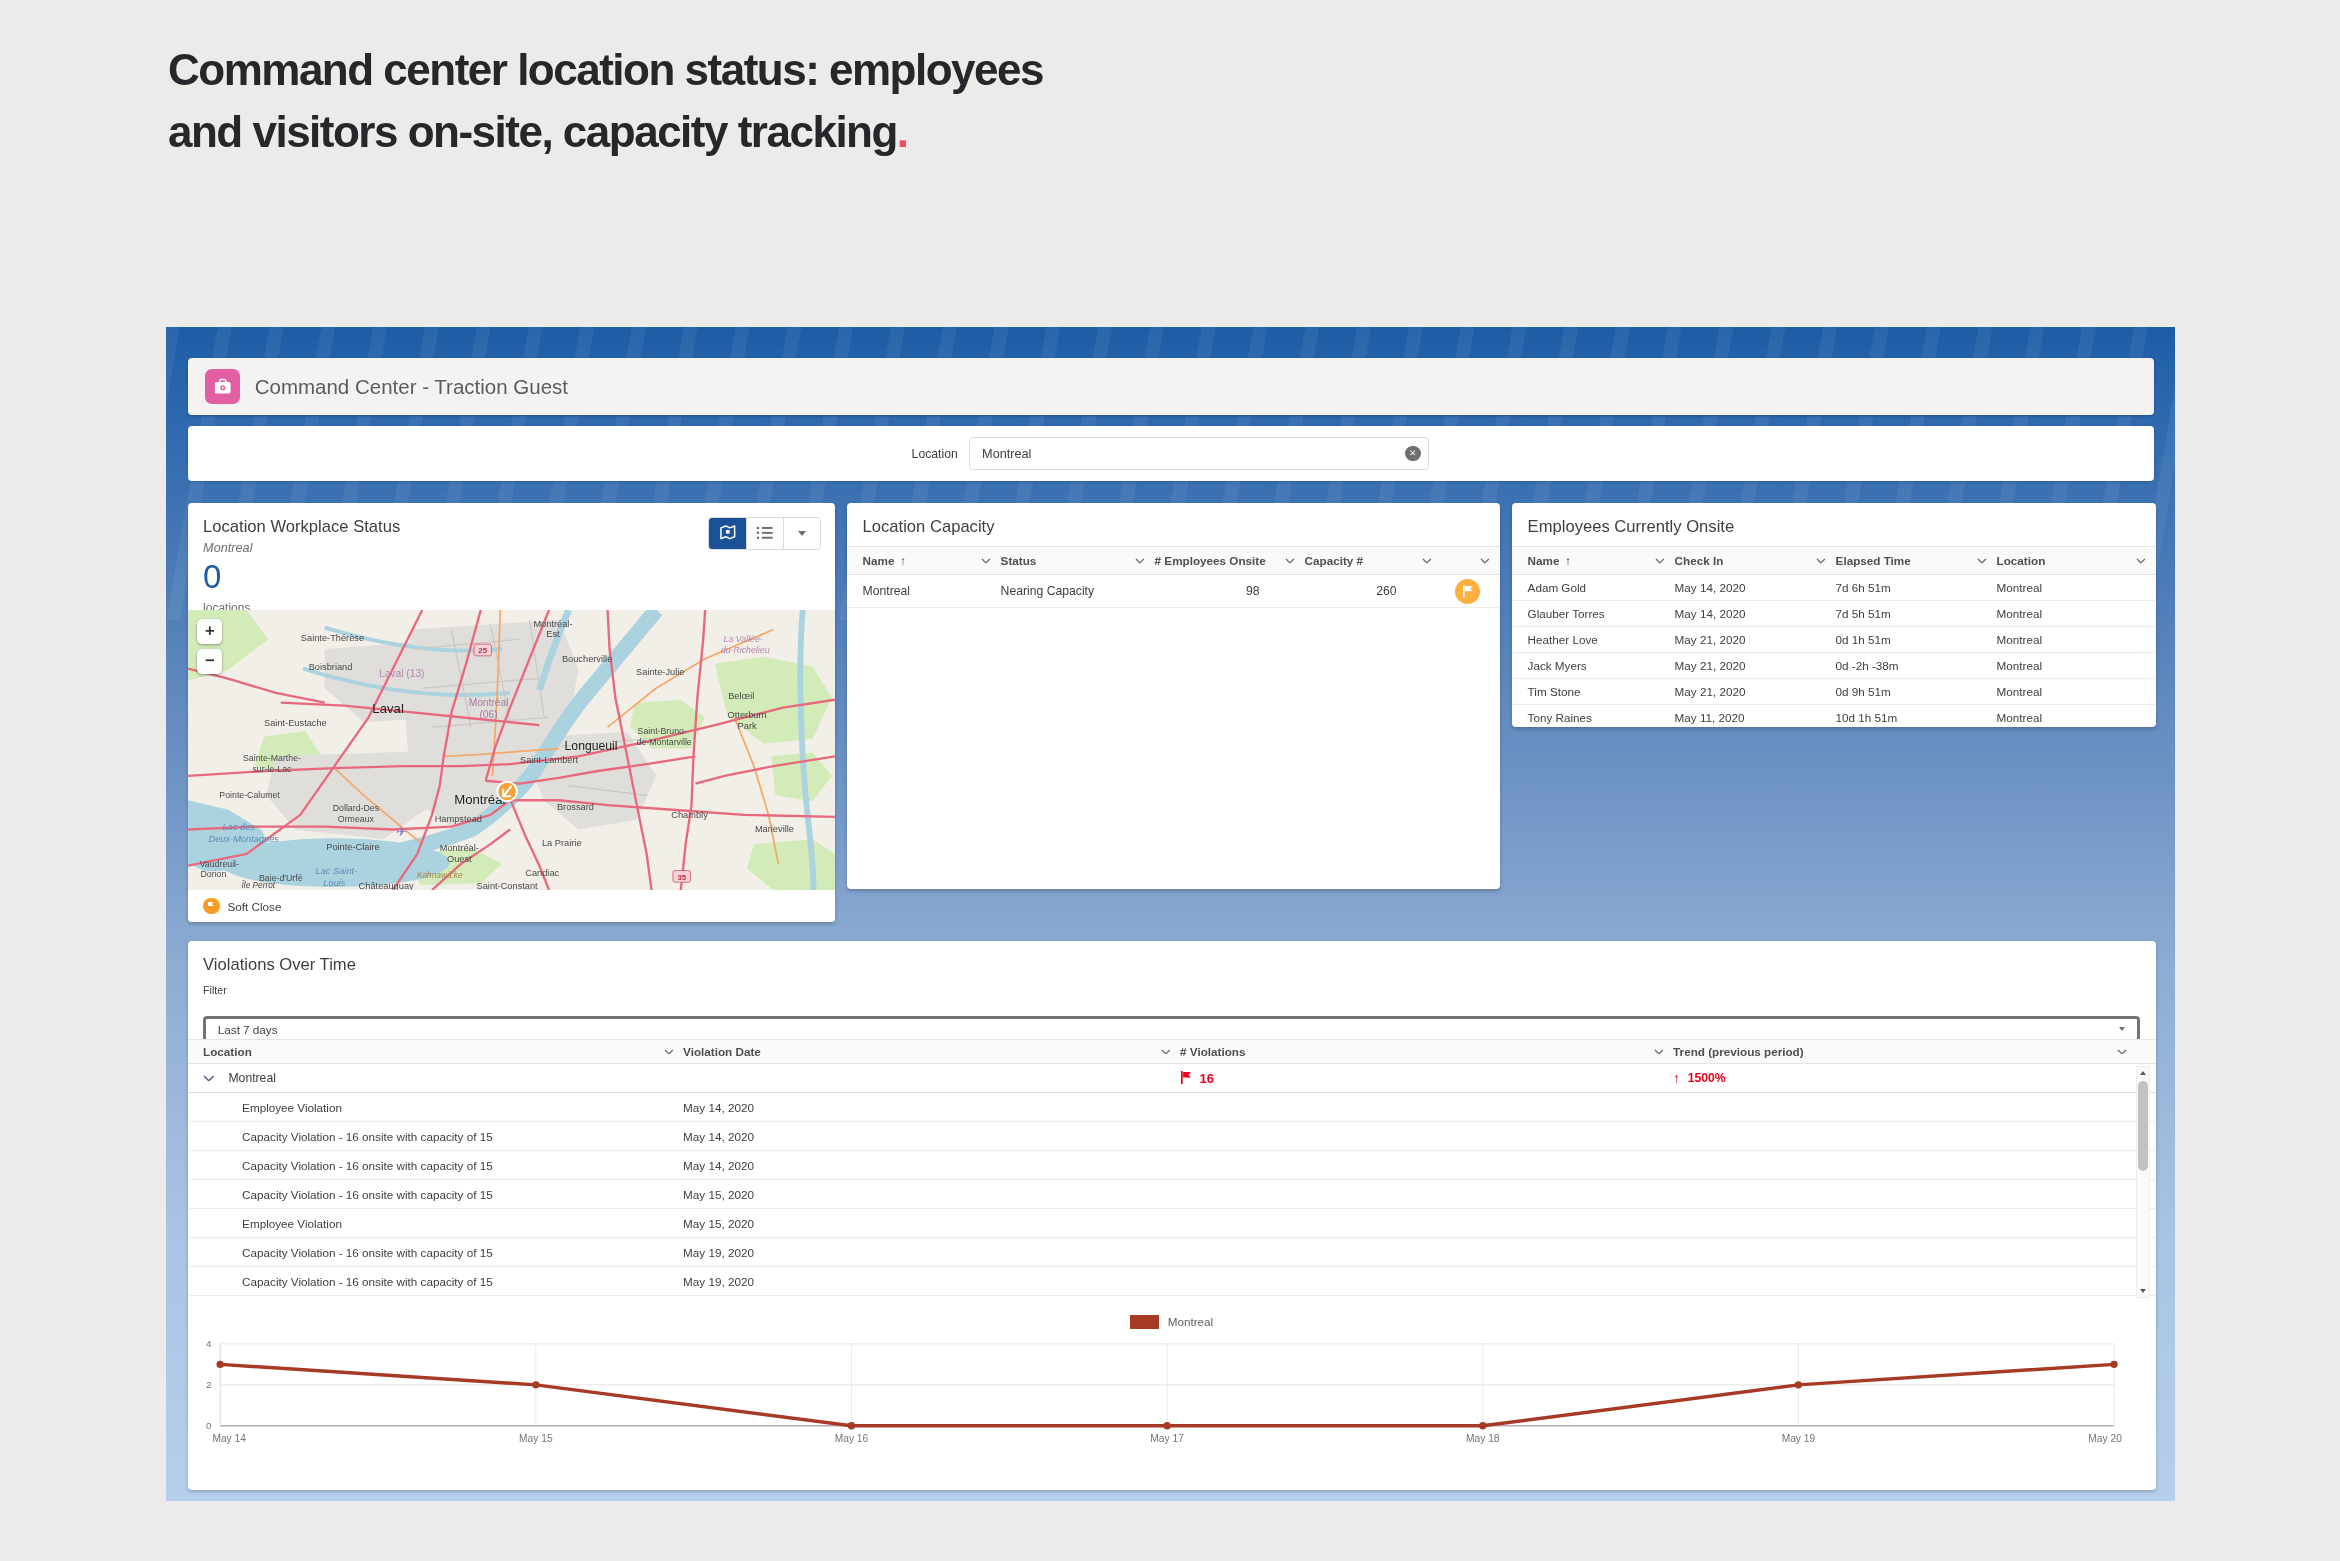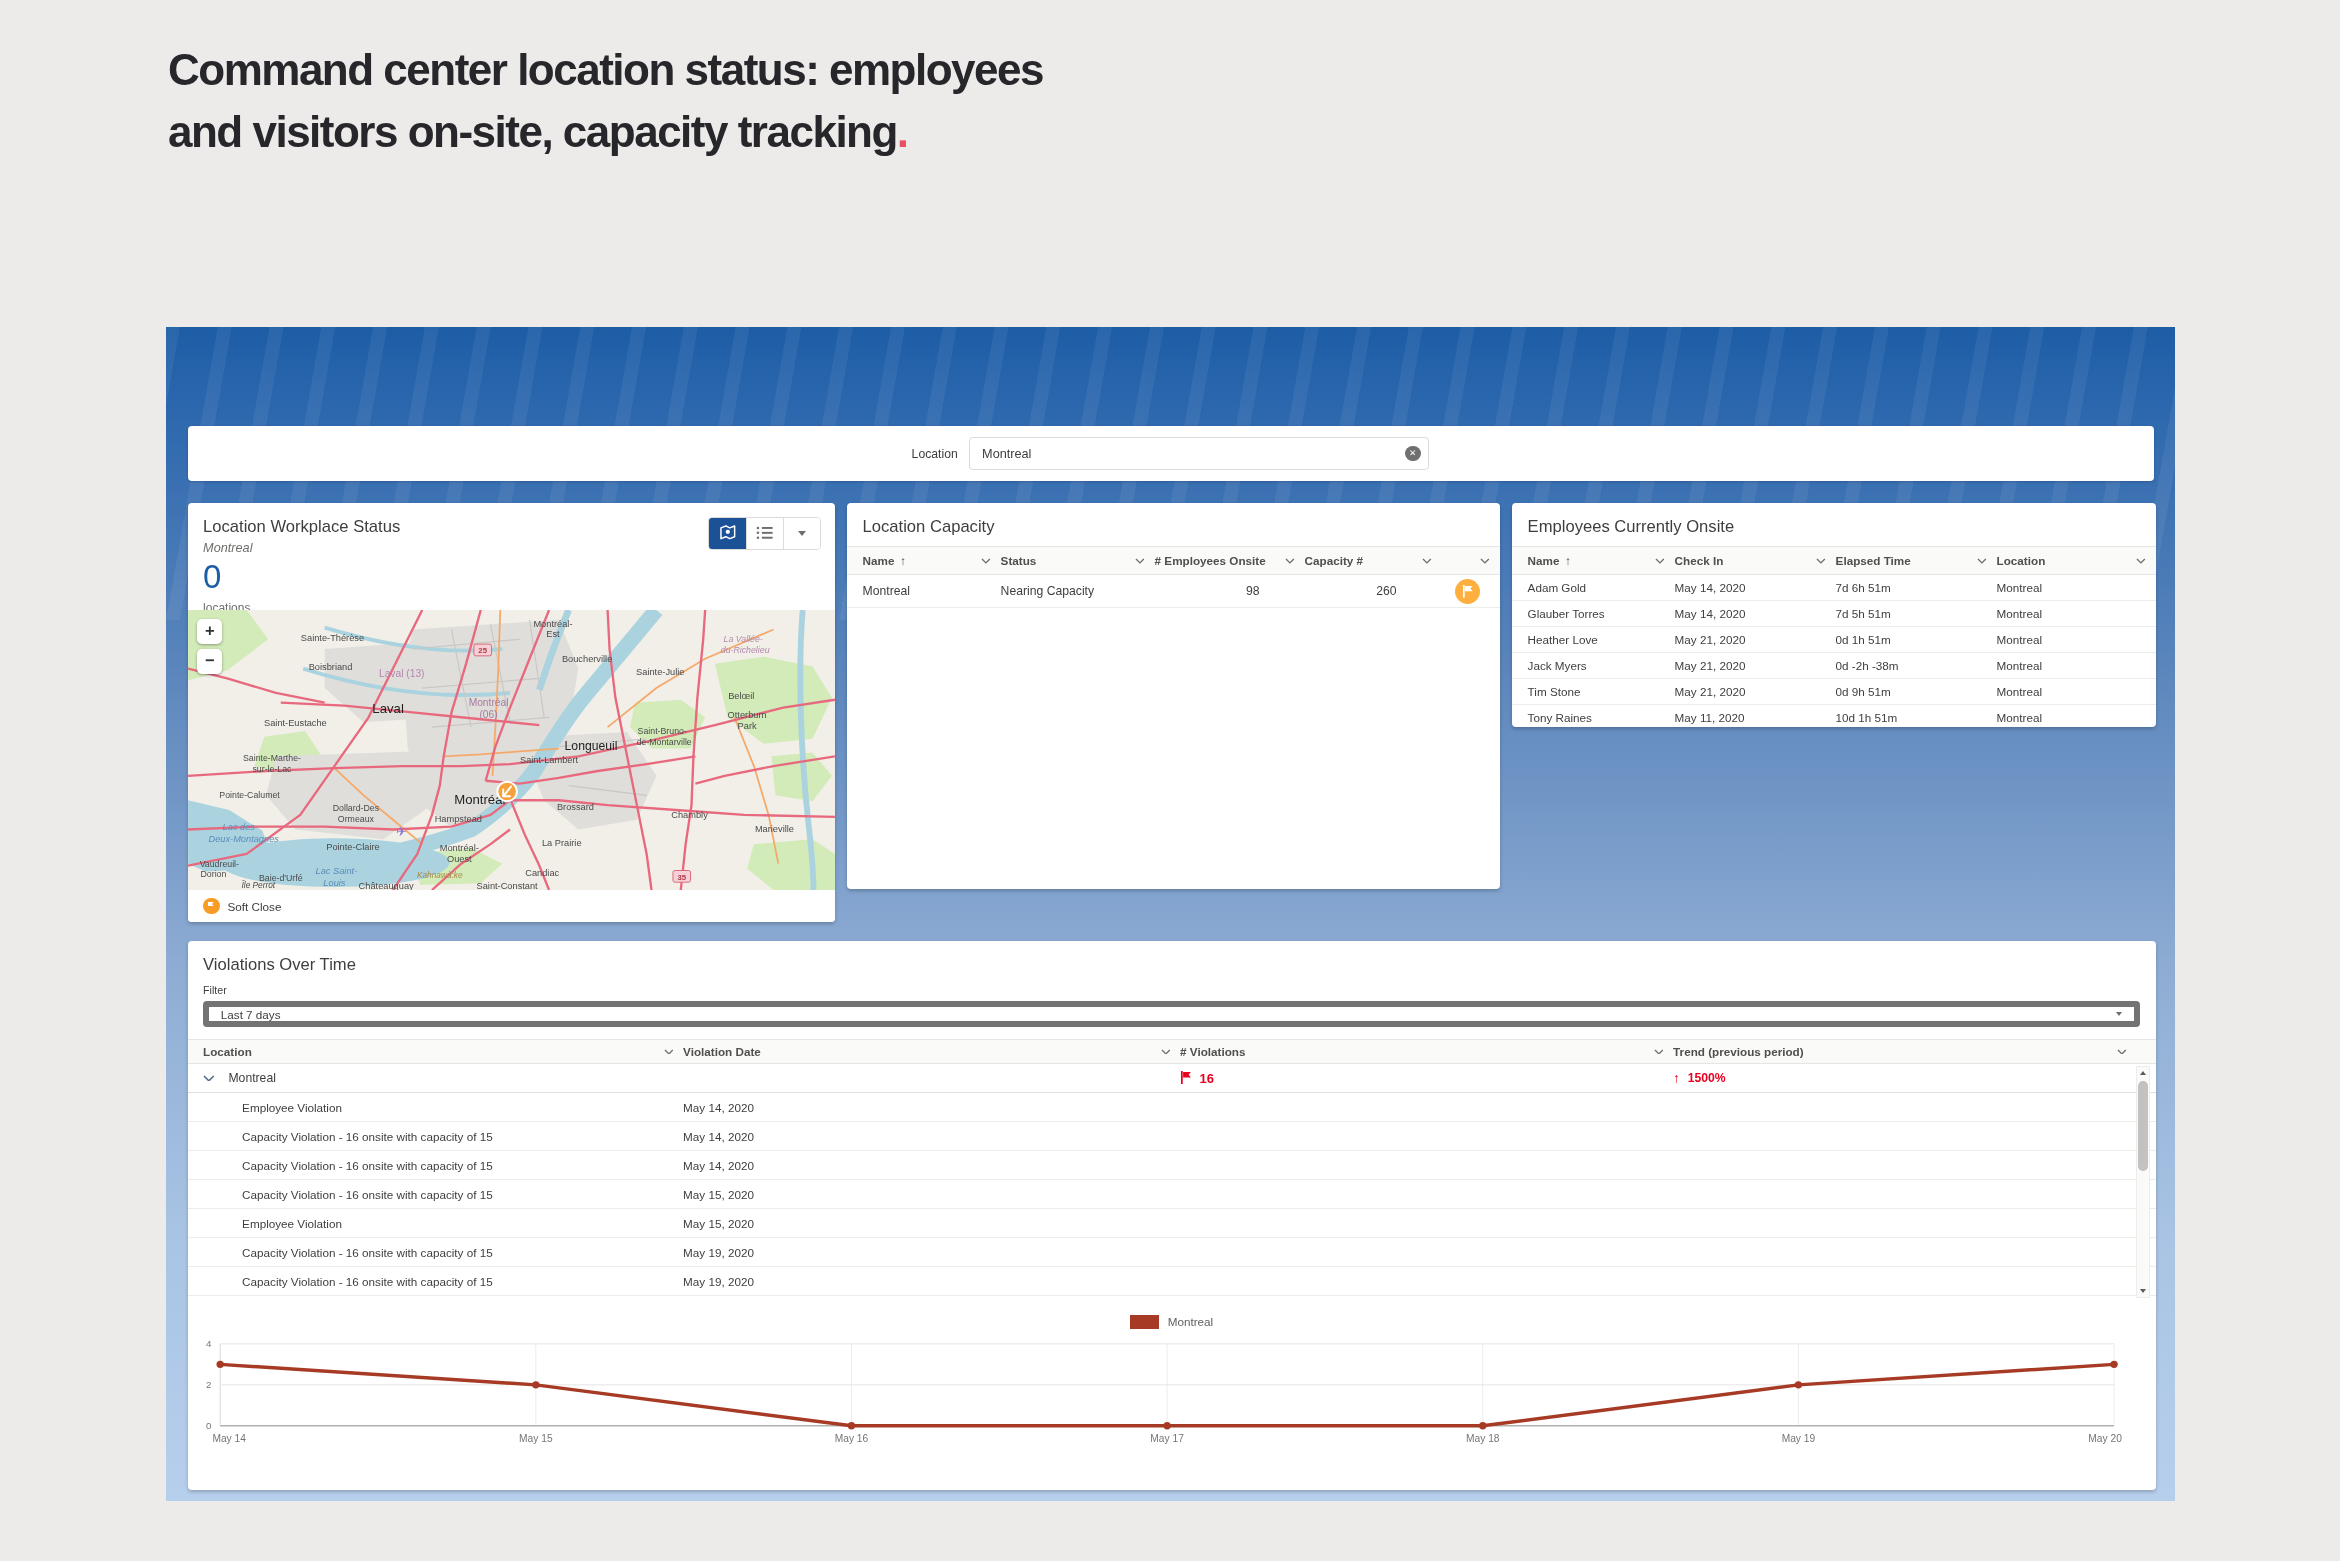--- a/index.html
+++ b/index.html
@@ -82,21 +82,21 @@
   
   .card-employees { left:1346px; top:176px; width:644px; height:224px; overflow:hidden; }
   .emp-grid { grid-template-columns:147px 161px 161px 1fr; padding-left:15.6px; }
   .emp-head { margin-top:9.8px; height:29px; }
   .emp-row { height:26px; font-size:11.7px; }
 
   
   .card-violations { left:21.5px; top:614px; width:1968px; height:549px; }
   .vio-head-pad { padding:13.7px 15.6px 0 15.6px; }
   .filter-label { font-size:10.7px; color:#3e3e3c; margin-top:9.8px; }
-  .filter-select { margin-top:5px; width:1937px; height:26px; border:6px solid #737373; border-radius:3.9px;
+  .filter-select { margin-top:20px; width:1937px; height:26px; border:3px solid #737373; border-radius:3.9px;
     display:flex; align-items:center; justify-content:space-between; padding:0 11.7px; font-size:11.7px;
     color:#3e3e3c; cursor:pointer; background:#fff; }
   .vio-grid { grid-template-columns:480px 497px 493px 1fr; padding-left:15.6px; }
   .vio-thead { position:absolute; left:0; top:98px; width:100%; height:25px; }
   .vio-thead .hcell:last-child { padding-right:29px; }
   .group-row { position:absolute; left:0; top:123px; width:100%; height:29px; }
   .group-loc { display:flex; align-items:center; gap:13.7px; }
   .red { color:#ea001e; }
   .flag16 { display:flex; align-items:flex-start; gap:7.8px; font-size:13px; font-weight:600; }
   .trendcell { display:flex; align-items:center; gap:7.8px; font-size:12.2px; font-weight:600; }
@@ -124,20 +124,31 @@
 </head>
 <body>
 
 <div class="headline">
   <span>Command center location status: employees</span><br>
   <span>and visitors on-site, capacity tracking</span><span class="period">.</span>
 </div>
 
 <div class="window">
 
+  <div class="app-header">
+    <div class="app-icon">
+      <svg width="19.5" height="19.5" viewBox="0 0 20 20">
+        <rect x="2" y="5" width="16" height="12" rx="2" fill="#fff"></rect>
+        <rect x="7" y="2.5" width="6" height="4" rx="1" fill="none" stroke="#fff" stroke-width="1.6"></rect>
+        <circle cx="10" cy="11" r="2.6" fill="#e25fa4"></circle>
+        <rect x="9.3" y="9.8" width="1.4" height="2.4" fill="#fff"></rect>
+      </svg>
+    </div>
+    <div class="app-title">Command Center - Traction Guest</div>
+  </div>
 
   <div class="search-bar">
     <span class="search-label">Location</span>
     <span class="search-box">
       <input type="text" value="Montreal" style="">
       <span class="clear-x">✕</span>
     </span>
   </div>
 
   <div class="card card-status">

